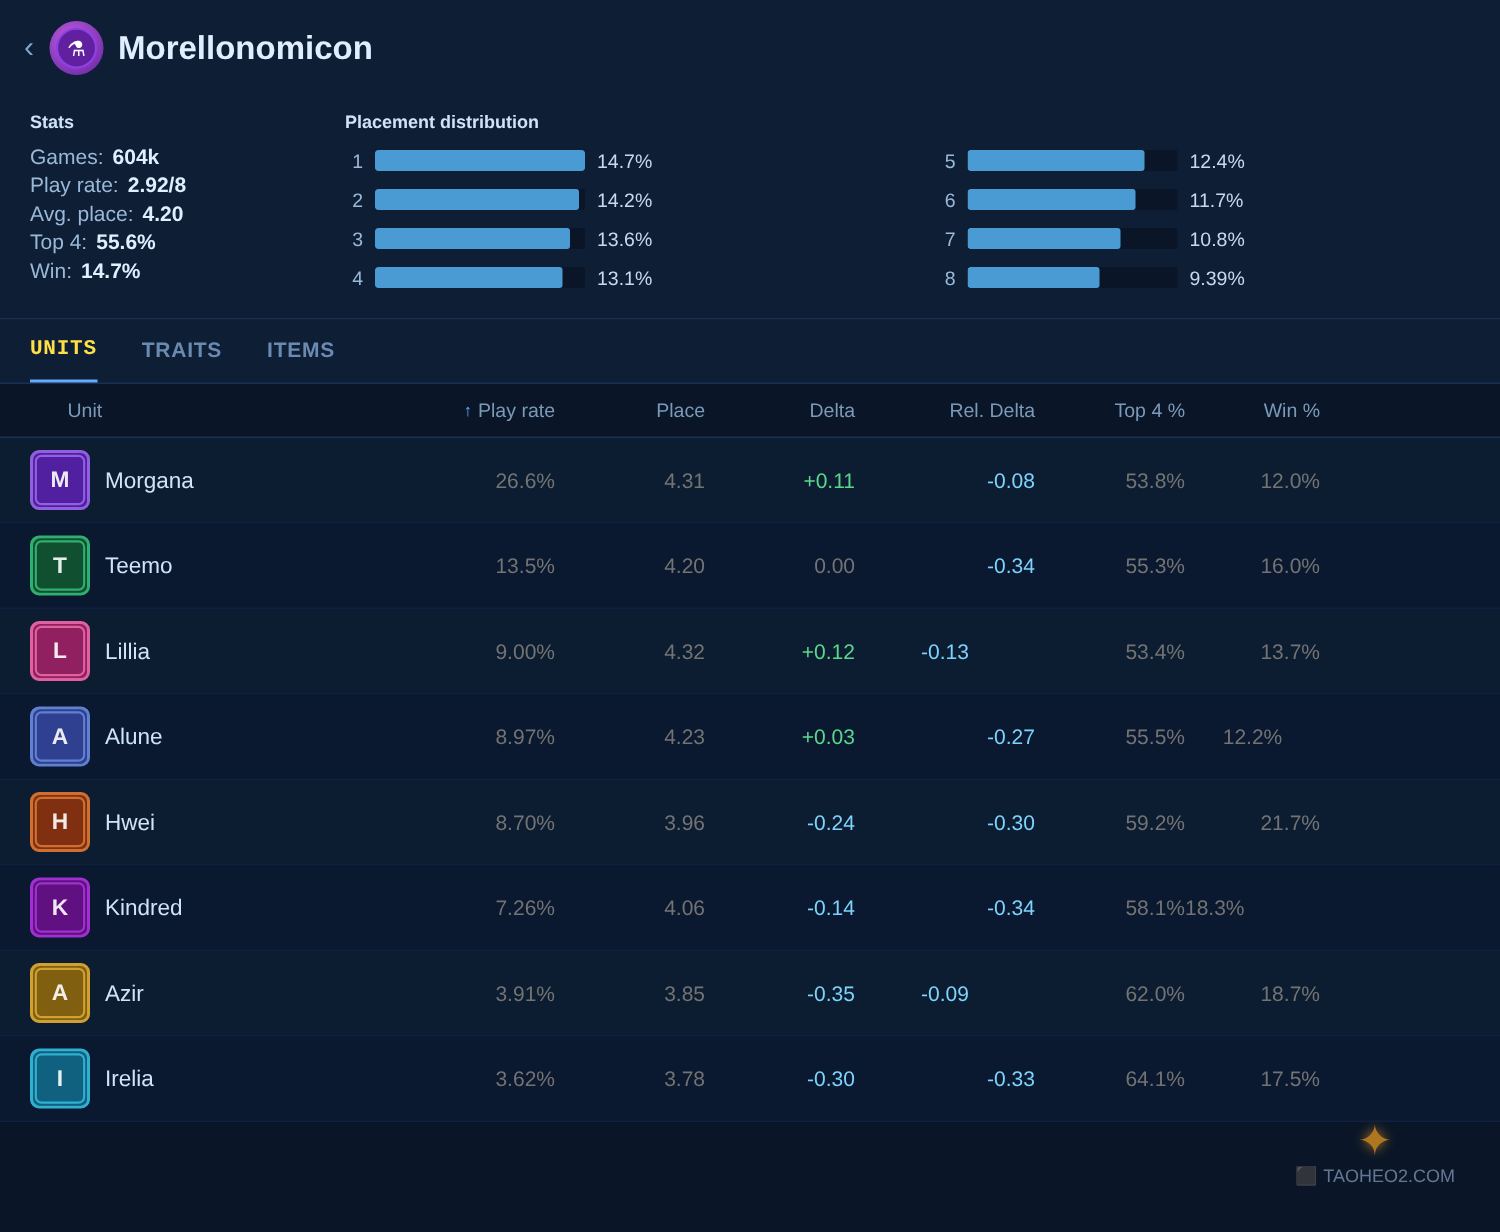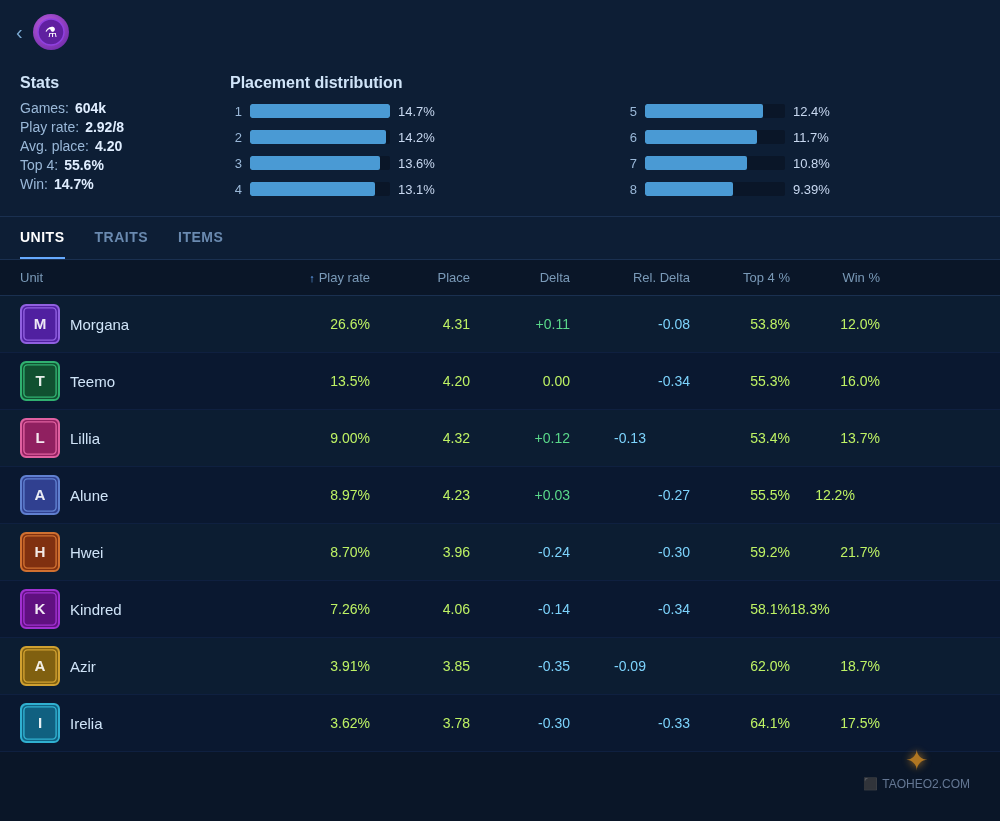--- a/index.html
+++ b/index.html
@@ -49,21 +49,21 @@
       gap: 40px;
       background: #0d1e35;
       border-bottom: 1px solid #1a3050;
     }
 
     .stats-left {
       min-width: 170px;
     }
 
     .stats-title {
-      font-size: 16px;
+      font-size: 12px;
       font-weight: bold;
       color: #d0e4f8;
       margin-bottom: 8px;
     }
 
     .stat-row {
       display: flex;
       gap: 6px;
       margin-bottom: 3px;
       font-size: 14px;
@@ -132,42 +132,44 @@
       padding: 12px 0;
       font-size: 14px;
       font-weight: bold;
       color: #6a8ab0;
       cursor: pointer;
       border-bottom: 2px solid transparent;
       letter-spacing: 0.5px;
     }
 
     .tab.active {
-      color: #ffffff;
+      color: #fde047;
       border-bottom-color: #6af;
+      font-family: Liberation Mono, monospace;
     }
 
     .table-container {
       background: #0a1628;
       overflow-y: auto;
     }
 
     .table-header {
       display: grid;
       grid-template-columns: 220px 130px 100px 100px 120px 100px 90px;
       padding: 10px 20px;
       border-bottom: 1px solid #1a3050;
       font-size: 13px;
       color: #7a9ab8;
     }
 
     .col-header {
       display: flex;
       align-items: center;
       gap: 4px;
+      margin-left: 25px;
     }
 
     .col-header.right {
       justify-content: flex-end;
     }
 
     .sort-arrow {
       color: #6af;
       font-size: 11px;
     }
@@ -207,21 +209,21 @@
       color: white;
     }
 
     .unit-name {
       color: #d0e4f8;
       font-size: 15px;
     }
 
     .cell-value {
       text-align: right;
-      color: #bef264;
+      color: #737373;
       font-size: 14px;
     }
 
     .cell-positive {
       color: #5ad88a;
     }
 
     .cell-negative {
       color: #7dd3fc;
     }
@@ -254,20 +256,21 @@
 <body>
 
 <div class="header">
   <span class="back-btn">‹</span>
   <div class="item-icon">
     <svg width="28" height="28" viewBox="0 0 28 28">
       <circle cx="14" cy="14" r="13" fill="#6020a0" stroke="#9040e0" stroke-width="1.5"></circle>
       <text x="14" y="19" text-anchor="middle" font-size="14" fill="white">⚗</text>
     </svg>
   </div>
+  <span class="item-name">Morellonomicon</span>
 </div>
 
 <div class="stats-section">
   <div class="stats-left">
     <div class="stats-title">Stats</div>
     <div id="stat-rows">
         <div class="stat-row">
           <span>Games:</span>
           <span class="stat-value">604k</span>
         </div>

